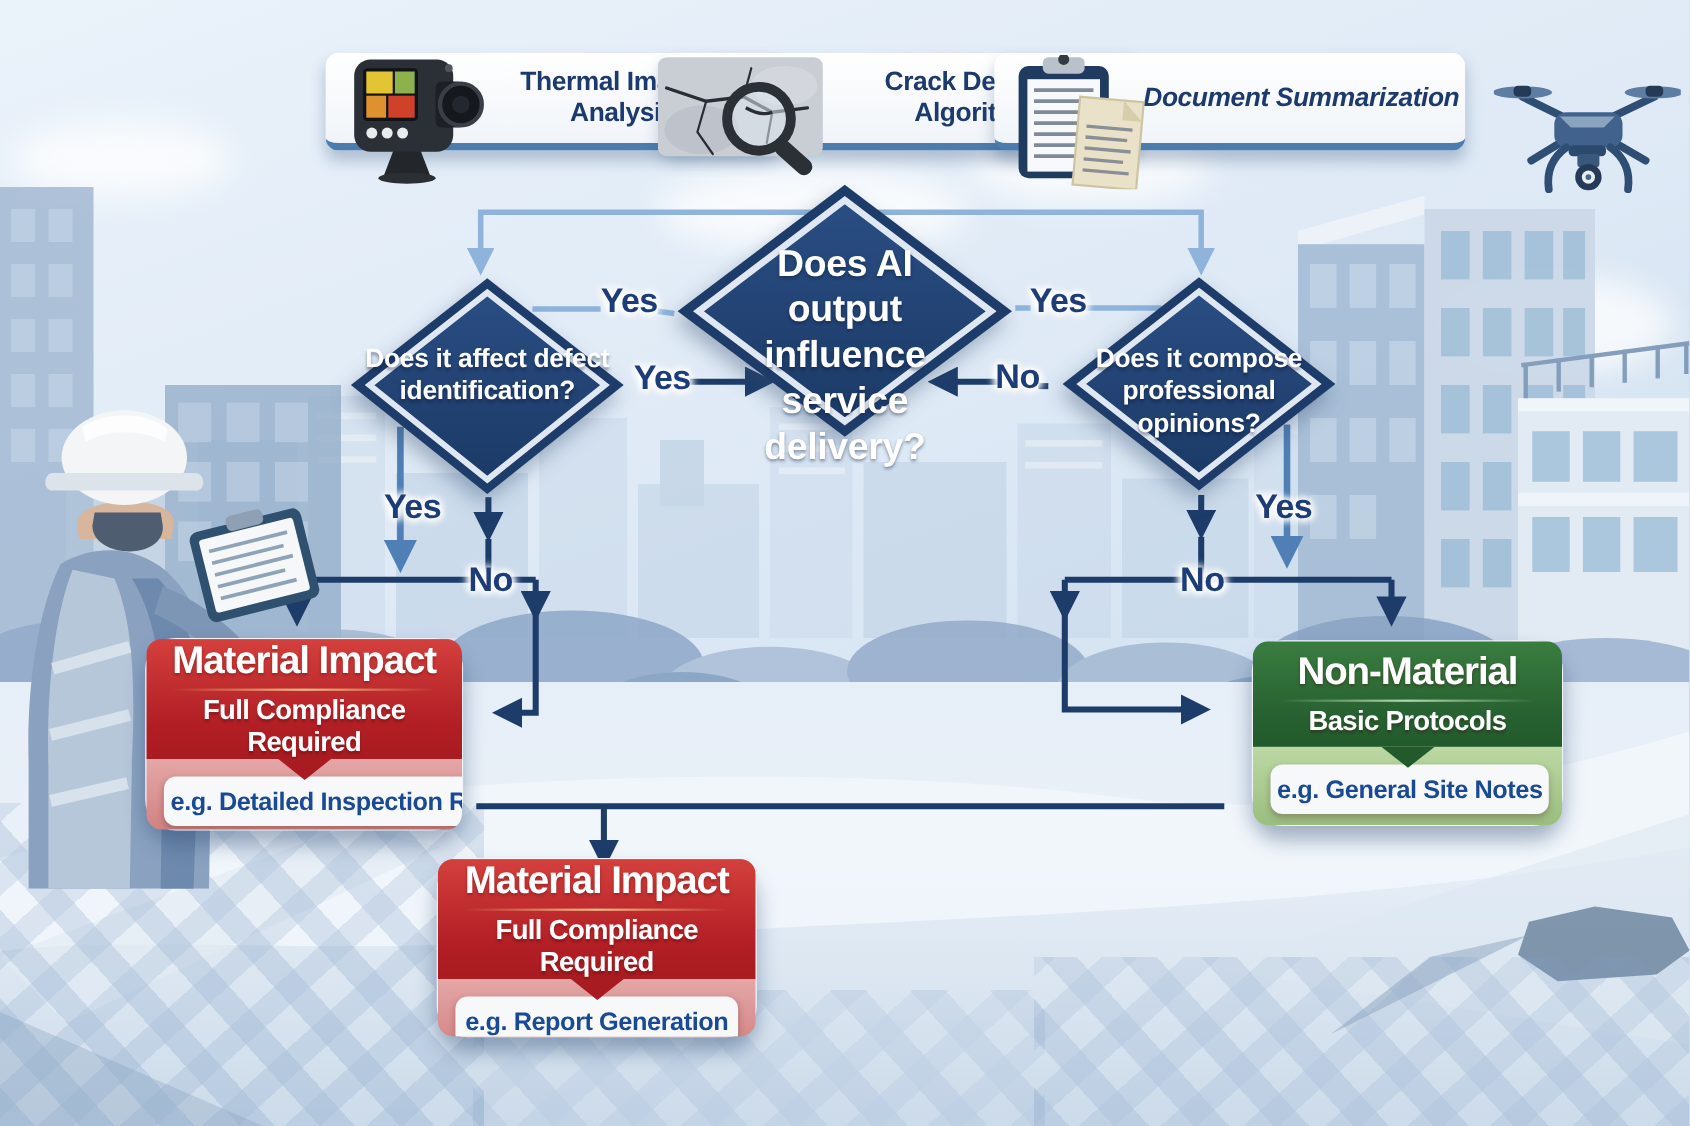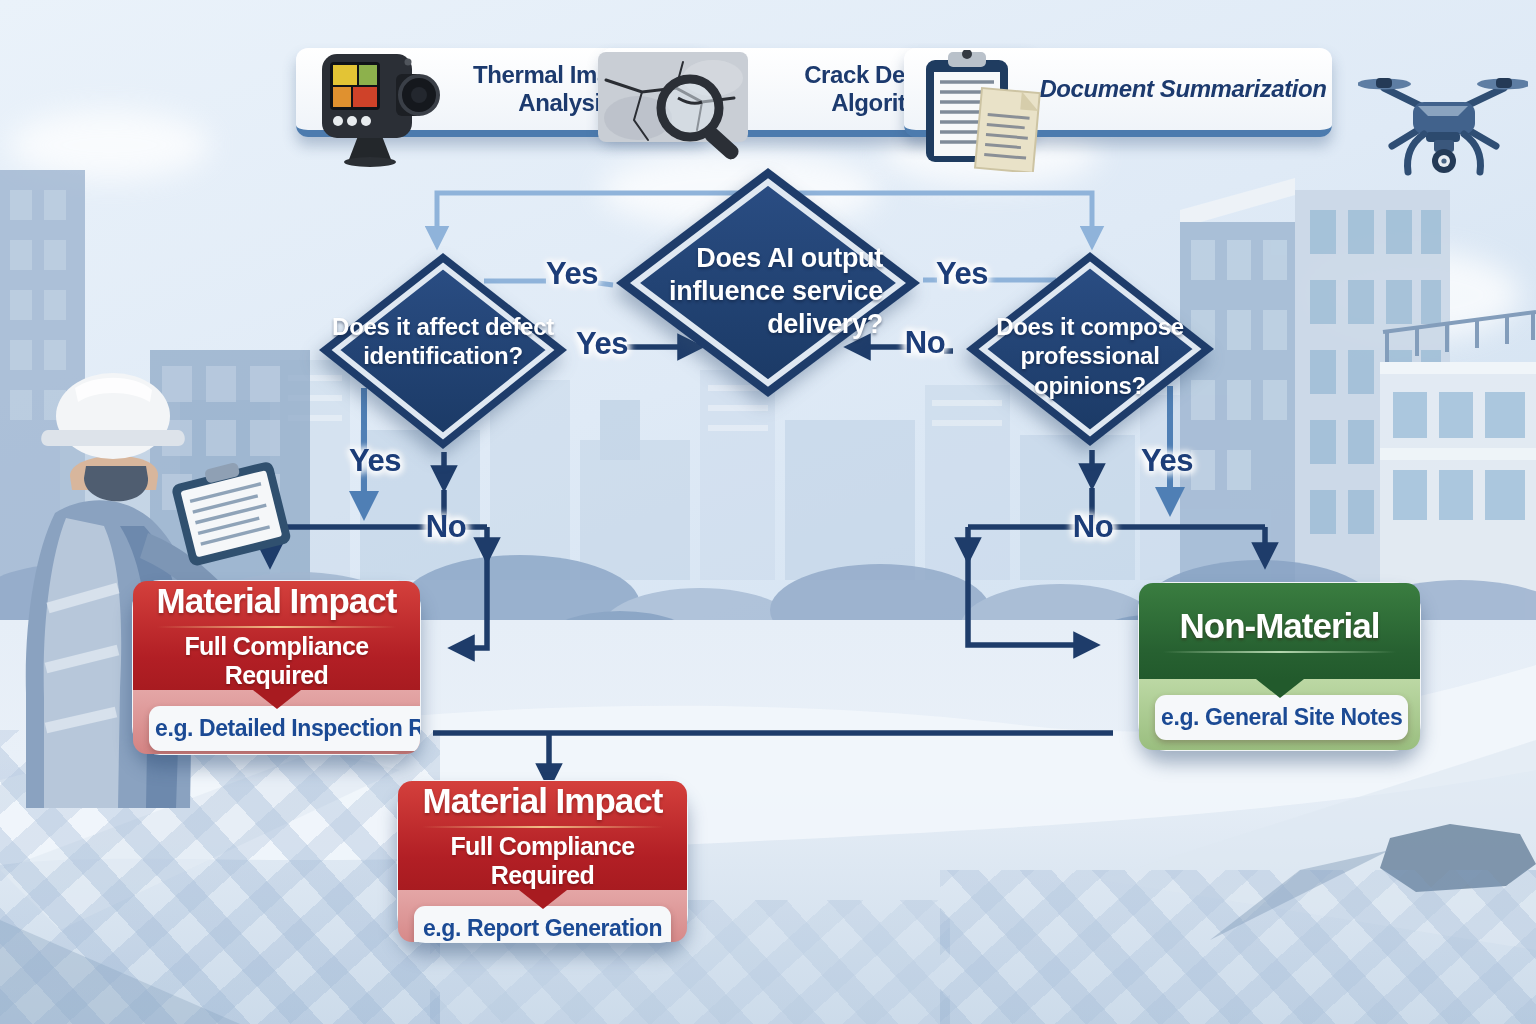--- a/index.html
+++ b/index.html
@@ -370,21 +370,21 @@
 
     <polygon points="768,168 920,283 768,397 616,283" fill="#1e3c6a"></polygon>
     <polygon points="768,182 901,283 768,383 635,283" fill="url(#gNavy)" stroke="#dfe8f2" stroke-width="6"></polygon>
 
     <polygon points="443,253 567,350 443,449 319,350" fill="#1e3c6a"></polygon>
     <polygon points="443,266 550,350 443,436 336,350" fill="url(#gNavy)" stroke="#dfe8f2" stroke-width="5.5"></polygon>
 
     <polygon points="1090,252 1214,349 1090,446 966,349" fill="#1e3c6a"></polygon>
     <polygon points="1090,265 1197,349 1090,433 983,349" fill="url(#gNavy)" stroke="#dfe8f2" stroke-width="5.5"></polygon>
   </svg>
-  <div class="dtext" style="left:653px;top:242px;width:230px;font-size:27px;text-align:right;">Does AI output influence service delivery?</div>
+  <div class="dtext" style="left:653px;top:220px;width:230px;font-size:34px;">Does AI output influence service delivery?</div>
   <div class="dtext" style="left:972px;top:312px;width:236px;font-size:24px;">Does it compose professional opinions?</div>
   <div class="dtext" style="left:330px;top:312px;width:226px;font-size:24px;">Does it affect defect identification?</div>
 
   <svg class="abs" style="left:0px;top:358px;" width="300" height="450">
     <path d="M55,155 C35,195 24,265 26,335 L26,450 L190,450 L192,330 C202,250 188,196 152,162 C122,136 82,138 55,155 Z" fill="#8aa2c0"></path>
     <path d="M66,160 C50,200 42,268 44,340 L44,450 L118,450 L120,330 C124,250 118,200 104,168 Z" fill="#b7c7da"></path>
     <path d="M120,168 C140,200 150,250 148,330 L146,450 L176,450 L180,330 C186,252 172,198 144,168 Z" fill="#6d89ad"></path>
     <g stroke="#dbe4ee" stroke-width="11" fill="none" opacity="0.9">
       <path d="M48,250 L118,230"></path>
         <path d="M46,310 L118,292"></path>
@@ -423,20 +423,21 @@
         <div class="pill">e.g. Detailed Inspection Reports</div>
       </div>
     </div>
   </div>
 
   <div class="outcome green" style="left:1138px;top:582px;width:281px;height:167px;">
     <div class="outcome-in">
       <div class="o-top">
         <div class="o-title">Non-Material</div>
         <div class="o-div"></div>
+        <div class="o-sub">Basic Protocols</div>
       </div>
       <div class="o-bot">
         <div class="pill">e.g. General Site Notes</div>
       </div>
     </div>
   </div>
 
   <div class="outcome red" style="left:397px;top:780px;width:289px;height:161px;">
     <div class="outcome-in">
       <div class="o-top">

